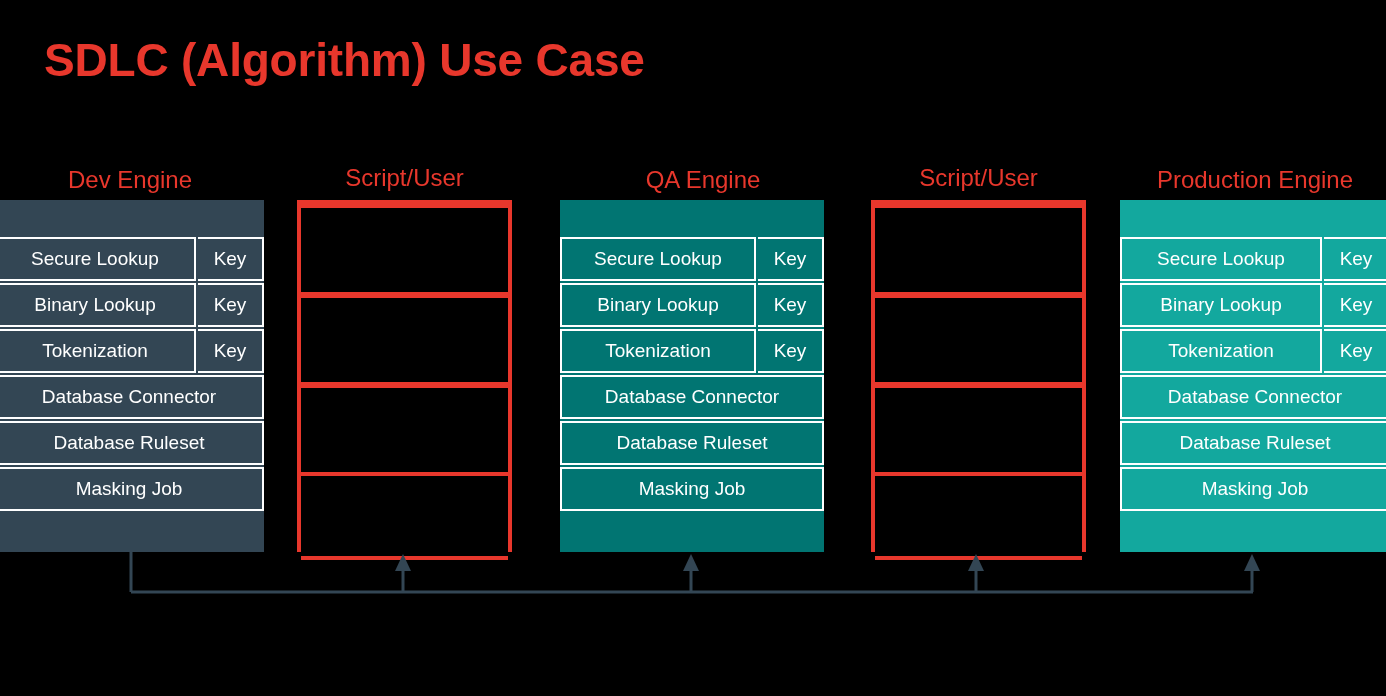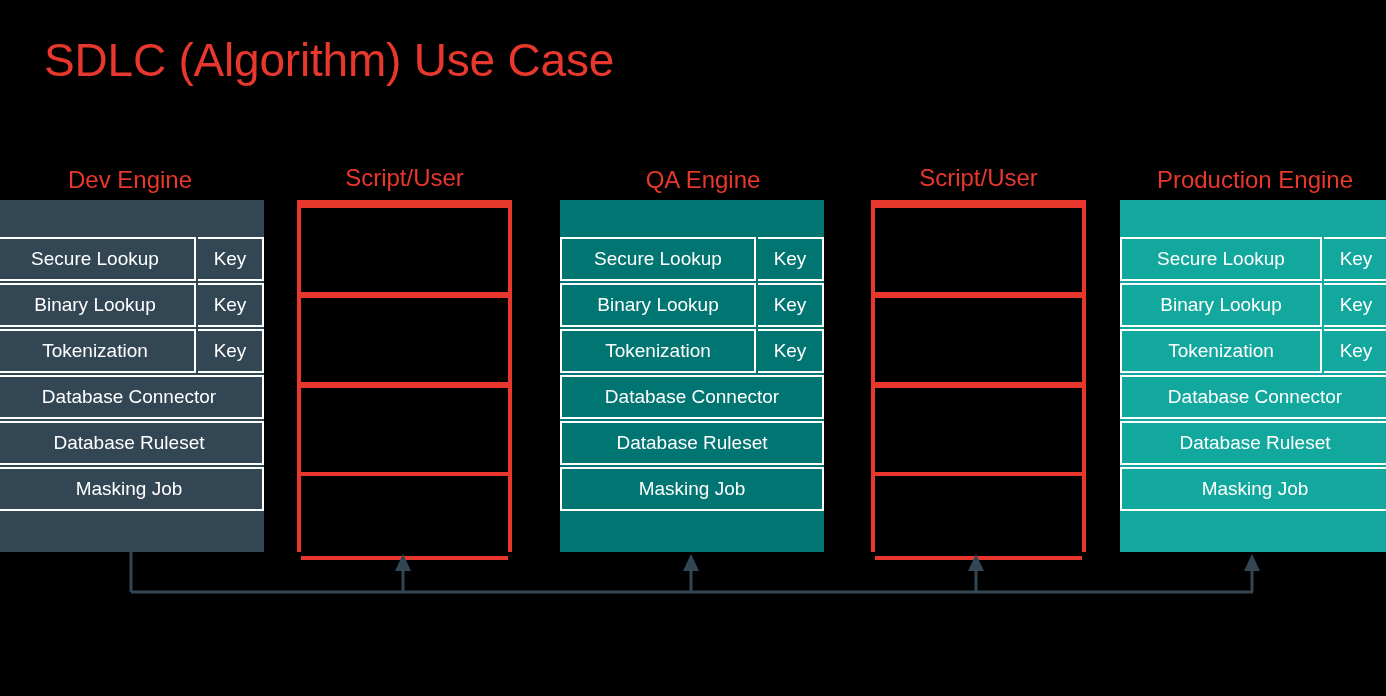--- a/index.html
+++ b/index.html
@@ -15,21 +15,21 @@
     font-family: "Liberation Sans", sans-serif;
     -webkit-font-smoothing: antialiased;
   }
 
   
   #slide-title {
     position: absolute;
     left: 44px;
     top: 33px;
     font-size: 46px;
-    font-weight: 400;
+    font-weight: 700;
     letter-spacing: -0.2px;
     color: #e8372c;
     white-space: nowrap;
   }
 
   
   .column {
     position: absolute;
     top: 0;
     height: 696px;

